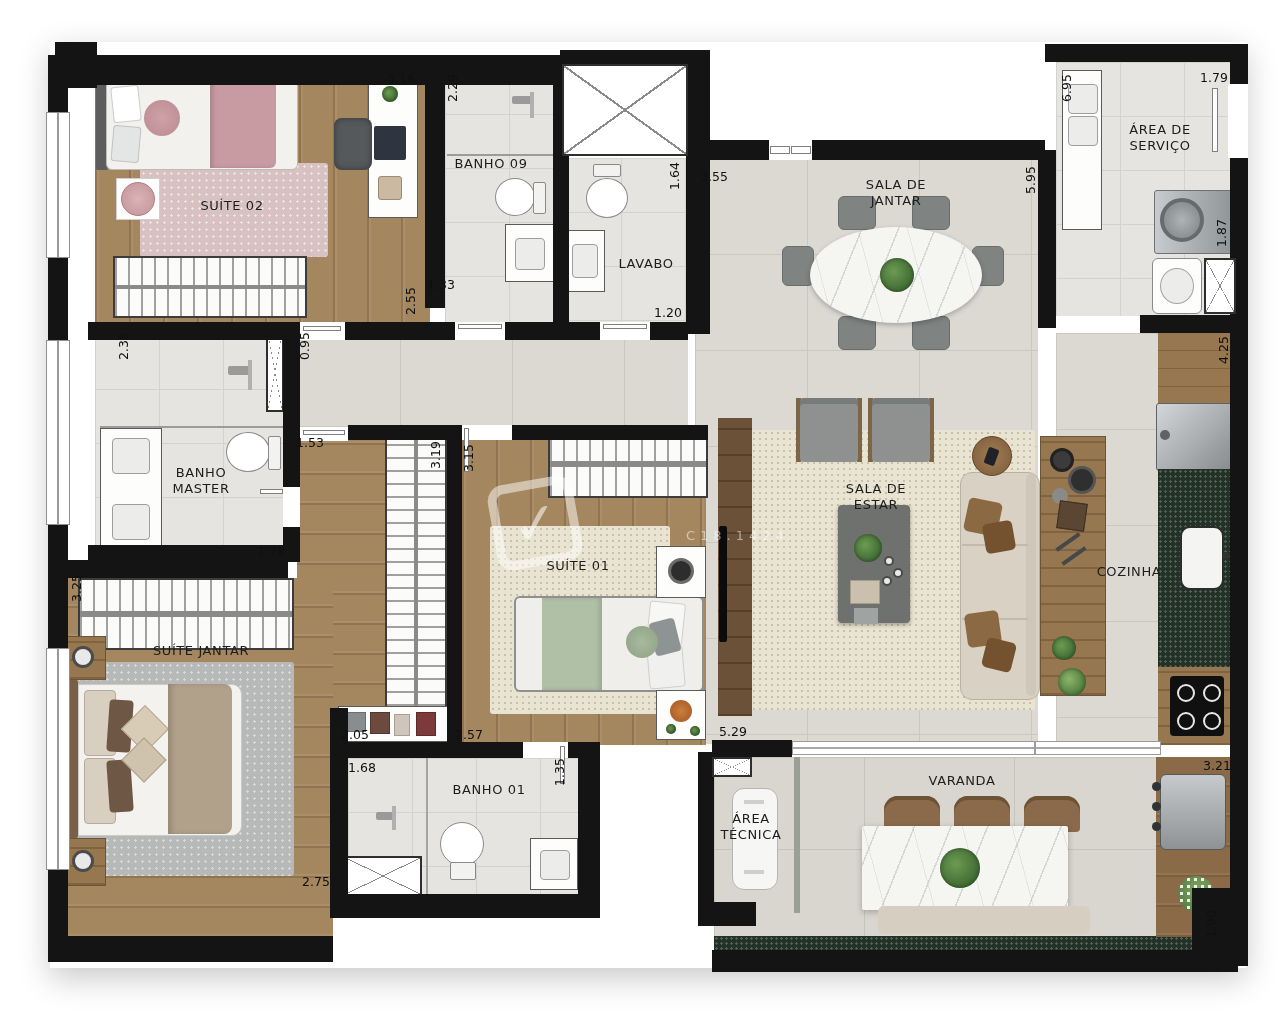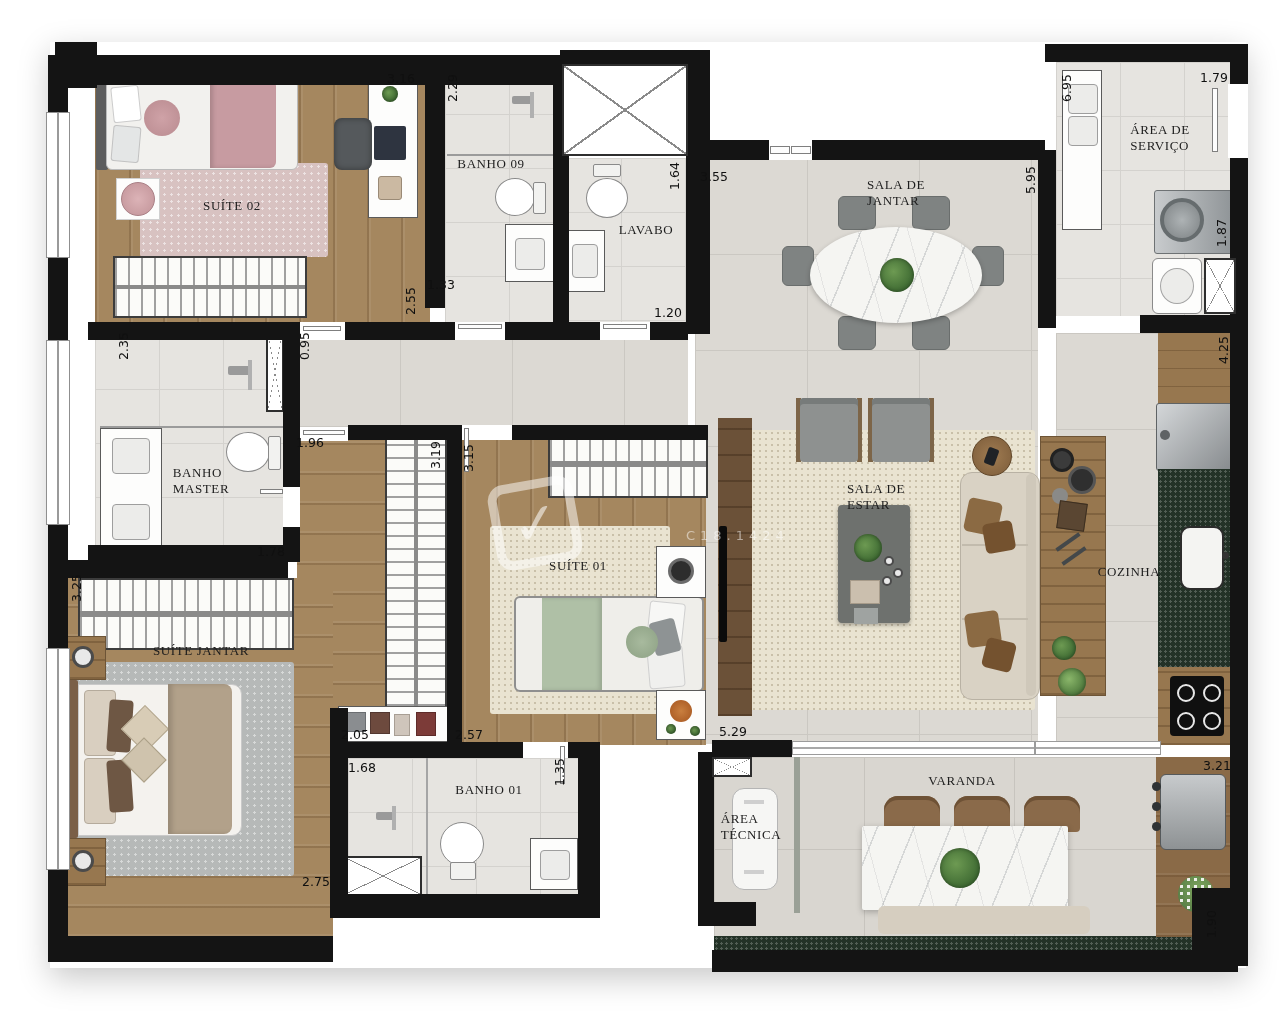--- a/index.html
+++ b/index.html
@@ -31,21 +31,21 @@
   .slide{position:absolute;background:#fff;border:1px solid #9b9b9b;box-sizing:border-box;background-image:linear-gradient(0deg,transparent 44%,#a8a8a8 44% 56%,transparent 56%);}
   .marble{background-color:#f5f5f2;background-image:repeating-linear-gradient(112deg,transparent 0 14px,rgba(140,145,150,.30) 14px 15.5px,transparent 15.5px 34px),repeating-linear-gradient(75deg,transparent 0 22px,rgba(160,160,165,.20) 22px 23px,transparent 23px 48px);}
   .granite{background-color:#233227;background-image:radial-gradient(rgba(255,255,255,.22) 1px,transparent 1.3px);background-size:5px 5px;}
   .wood-f{background-color:#97774f;background-image:repeating-linear-gradient(0deg,rgba(60,38,15,.25) 0 1.5px,transparent 1.5px 18px);}
   .white-box{position:absolute;background:#fdfdfc;border:1.5px solid #5a5a5a;box-sizing:border-box;}
   .toilet{position:absolute;background:#fff;border:1.5px solid #8a8a8a;border-radius:50%;box-sizing:border-box;}
   .tank{position:absolute;background:#f2f2f0;border:1px solid #8a8a8a;box-sizing:border-box;border-radius:2px;}
   .plant{position:absolute;border-radius:50%;background:radial-gradient(circle at 40% 40%,#6d9a52,#3f6b33 70%);box-shadow:inset 0 0 4px rgba(0,0,0,.4);}
   .ring{position:absolute;border-radius:50%;border:3px solid #4b4b4b;box-sizing:border-box;background:#e9e9e9;}
   
-  .room-label{position:absolute;transform:translate(-50%,-50%);font-size:13px;letter-spacing:.6px;color:#1d1d1d;text-align:left;white-space:pre-line;line-height:1.25;font-family:Liberation Serif, serif;}
+  .room-label{position:absolute;transform:translate(-50%,-50%);font-size:13px;letter-spacing:.6px;color:#1d1d1d;text-align:center;white-space:pre-line;line-height:1.25;}
   .dim{position:absolute;transform:translate(-50%,-50%);font-size:12.5px;color:#101010;white-space:nowrap;}
   .dim.v{transform:translate(-50%,-50%) rotate(-90deg);}
   
   .wm-icon{position:absolute;border:9px solid rgba(255,255,255,.5);border-radius:16px;transform:rotate(-10deg);box-sizing:border-box;display:flex;align-items:center;justify-content:center;}
   .wm-check{font-size:56px;color:rgba(255,255,255,.55);transform:rotate(2deg);}
   .wm-text{position:absolute;font-size:47px;font-weight:bold;color:rgba(255,255,255,.55);letter-spacing:1px;}
   .wm-code{position:absolute;font-size:13px;letter-spacing:5px;color:rgba(255,255,255,.5);}
 </style>
 </head>
 <body>
@@ -311,21 +311,21 @@
   <div class="xbox" style="left:1204px;top:258px;width:32px;height:56px"></div>
   <div class="xbox" style="left:712px;top:757px;width:40px;height:20px"></div>
 
   <div class="wm-icon" style="left:492px;top:480px;width:86px;height:86px">
     <span class="wm-check">✓</span>
   </div>
   <div class="wm-code" style="left:686px;top:528px">C18.1424</div>
 
   <div class="room-label" style="left:232px;top:206px">SUÍTE 02</div>
   <div class="room-label" style="left:491px;top:164px">BANHO 09</div>
-  <div class="room-label" style="left:646px;top:230px">LAVABO</div>
+  <div class="room-label" style="left:646px;top:264px">LAVABO</div>
   <div class="room-label" style="left:896px;top:193px">SALA DE
 JANTAR</div>
   <div class="room-label" style="left:1160px;top:138px">ÁREA DE
 SERVIÇO</div>
   <div class="room-label" style="left:201px;top:481px">BANHO
 MASTER</div>
   <div class="room-label" style="left:201px;top:651px">SUÍTE JANTAR</div>
   <div class="room-label" style="left:578px;top:566px">SUÍTE 01</div>
   <div class="room-label" style="left:876px;top:497px">SALA DE
 ESTAR</div>
@@ -342,21 +342,21 @@
   <div class="dim v" style="left:674px;top:176px">1.64</div>
   <div class="dim" style="left:668px;top:312px">1.20</div>
   <div class="dim" style="left:714px;top:176px">3.55</div>
   <div class="dim v" style="left:1030px;top:180px">5.95</div>
   <div class="dim v" style="left:1066px;top:88px">6.95</div>
   <div class="dim" style="left:1214px;top:77px">1.79</div>
   <div class="dim v" style="left:1221px;top:233px">1.87</div>
   <div class="dim v" style="left:1223px;top:350px">4.25</div>
   <div class="dim v" style="left:123px;top:346px">2.35</div>
   <div class="dim v" style="left:304px;top:346px">0.95</div>
-  <div class="dim" style="left:310px;top:442px">1.96</div>
+  <div class="dim" style="left:310px;top:442px">1.53</div>
   <div class="dim v" style="left:435px;top:455px">3.19</div>
   <div class="dim v" style="left:468px;top:458px">3.15</div>
   <div class="dim" style="left:271px;top:551px">1.78</div>
   <div class="dim v" style="left:76px;top:588px">3.25</div>
   <div class="dim" style="left:355px;top:734px">2.05</div>
   <div class="dim" style="left:469px;top:734px">2.57</div>
   <div class="dim" style="left:733px;top:731px">5.29</div>
   <div class="dim" style="left:362px;top:767px">1.68</div>
   <div class="dim v" style="left:559px;top:772px">1.35</div>
   <div class="dim" style="left:316px;top:881px">2.75</div>

